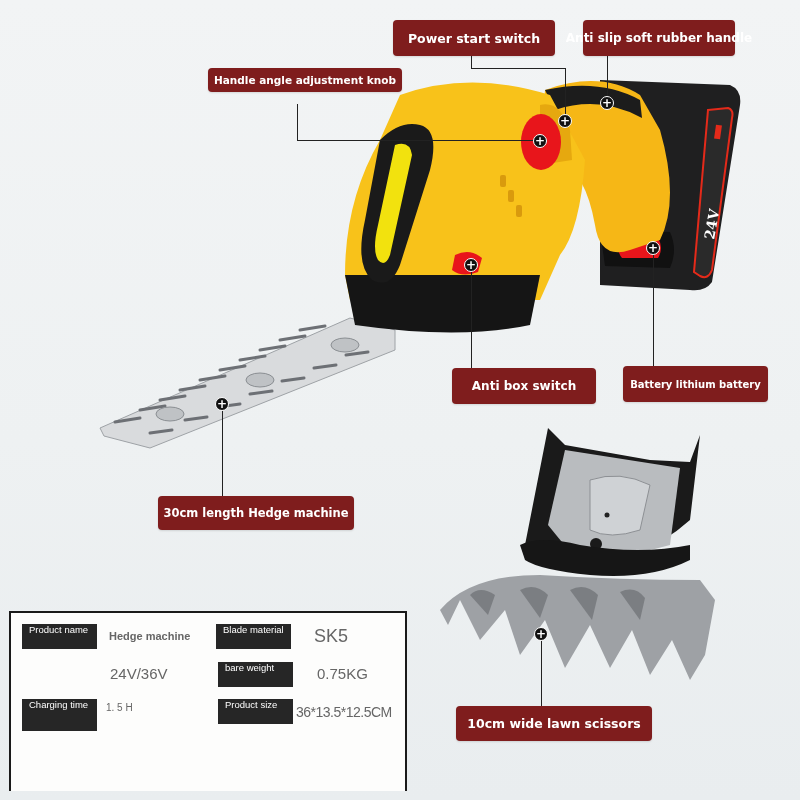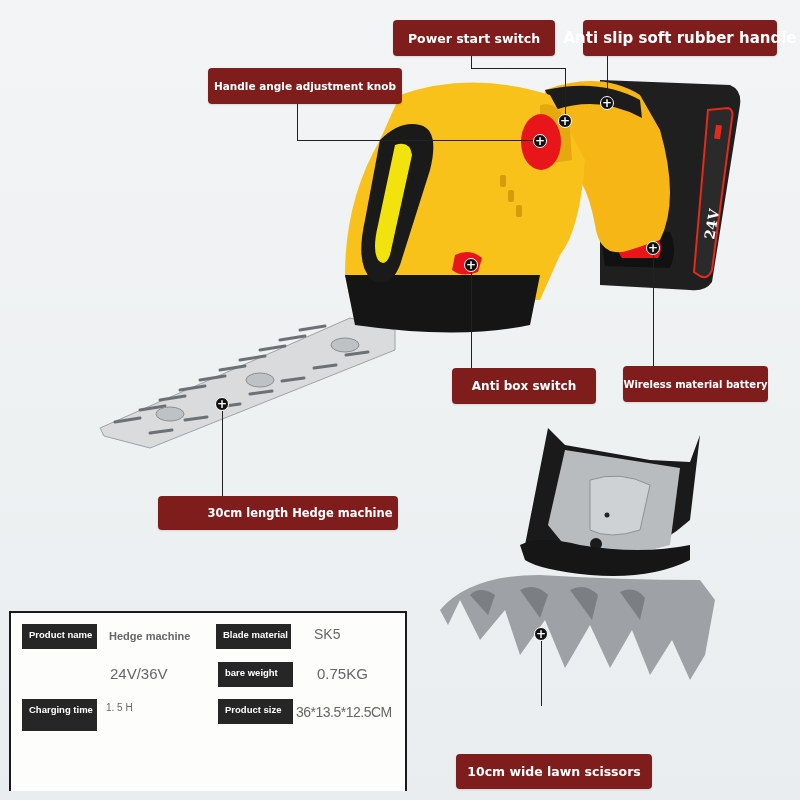--- a/index.html
+++ b/index.html
@@ -22,22 +22,22 @@
   }
   .marker::before { content: "+"; margin-top: -1px; }
   svg { position: absolute; }
   .spec {
     position: absolute; left: 9px; top: 611px; width: 398px; height: 180px;
     background: #fdfdfc; border: 2px solid #1a1a1a; border-bottom: none; border-right-width: 2px;
     box-sizing: border-box;
   }
   .spec-label {
     position: absolute; background: #262626; color: #fff; font-size: 9.5px;
-    font-family: "Liberation Sans", sans-serif; font-weight: bold;
-    display: flex; align-items: center; padding: 0 0 4px 7px; box-sizing: border-box;
+    font-family: "Liberation Sans", sans-serif; font-weight: normal;
+    display: flex; align-items: flex-start; padding: 0 0 4px 7px; box-sizing: border-box;
     width: 75px; height: 25px;
   }
   .spec-value {
     position: absolute; color: #666; font-family: "Liberation Sans", sans-serif; white-space: nowrap;
   }
 </style>
 </head>
 <body>
 
 <svg width="800" height="800" viewBox="0 0 800 800" style="left:0;top:0;">
@@ -126,49 +126,49 @@
 <div class="marker" style="left:600px;top:96px;"></div>
 <div class="marker" style="left:533px;top:134px;"></div>
 <div class="marker" style="left:464px;top:258px;"></div>
 <div class="marker" style="left:646px;top:241px;"></div>
 <div class="marker" style="left:215px;top:397px;"></div>
 <div class="marker" style="left:534px;top:627px;"></div>
 
 <div class="callout" style="left:393px;top:20px;width:162px;height:36px;font-size:12.5px;">
     <span>Power start switch</span>
   </div>
-<div class="callout" style="left:583px;top:20px;width:194px;height:36px;font-size:15px;text-align:right;">
+<div class="callout" style="left:583px;top:20px;width:152px;height:36px;font-size:12px;text-align:right;">
     <span>Anti slip soft rubber handle</span>
   </div>
-<div class="callout" style="left:208px;top:68px;width:194px;height:36px;font-size:10.5px;">
+<div class="callout" style="left:208px;top:68px;width:194px;height:24px;font-size:10.5px;">
     <span>Handle angle adjustment knob</span>
   </div>
 <div class="callout" style="left:452px;top:368px;width:144px;height:36px;font-size:12px;">
     <span>Anti box switch</span>
   </div>
 <div class="callout" style="left:623px;top:366px;width:145px;height:36px;font-size:10px;">
-    <span>Wireless material battery</span>
+    <span>Battery lithium battery</span>
   </div>
-<div class="callout" style="left:158px;top:496px;width:196px;height:34px;font-size:11.5px;padding-left:44px;">
+<div class="callout" style="left:158px;top:496px;width:196px;height:34px;font-size:11.5px;">
     <span>30cm length Hedge machine</span>
   </div>
-<div class="callout" style="left:456px;top:706px;width:196px;height:35px;font-size:12.5px;margin-top:48px;">
+<div class="callout" style="left:456px;top:706px;width:196px;height:35px;font-size:12.5px;">
     <span>10cm wide lawn scissors</span>
   </div>
 
 <div class="spec">
   <div class="spec-label" style="left:11px;top:11px;">
       <span>Product name</span>
     </div>
   <div class="spec-value" style="left:98px;top:17px;font-size:11px;font-weight:bold;">Hedge machine</div>
 
   <div class="spec-label" style="left:205px;top:11px;">
       <span>Blade material</span>
     </div>
-  <div class="spec-value" style="left:303px;top:13px;font-size:14px;">SK5</div>
+  <div class="spec-value" style="left:303px;top:13px;font-size:18px;">SK5</div>
 
   <div class="spec-label" style="left:11px;top:49px;margin-top:44px;">
       <span>Battery</span>
     </div>
   <div class="spec-value" style="left:99px;top:52px;font-size:15px;">24V/36V</div>
 
   <div class="spec-label" style="left:207px;top:49px;">
       <span>bare weight</span>
     </div>
   <div class="spec-value" style="left:306px;top:52px;font-size:15px;">0.75KG</div>

